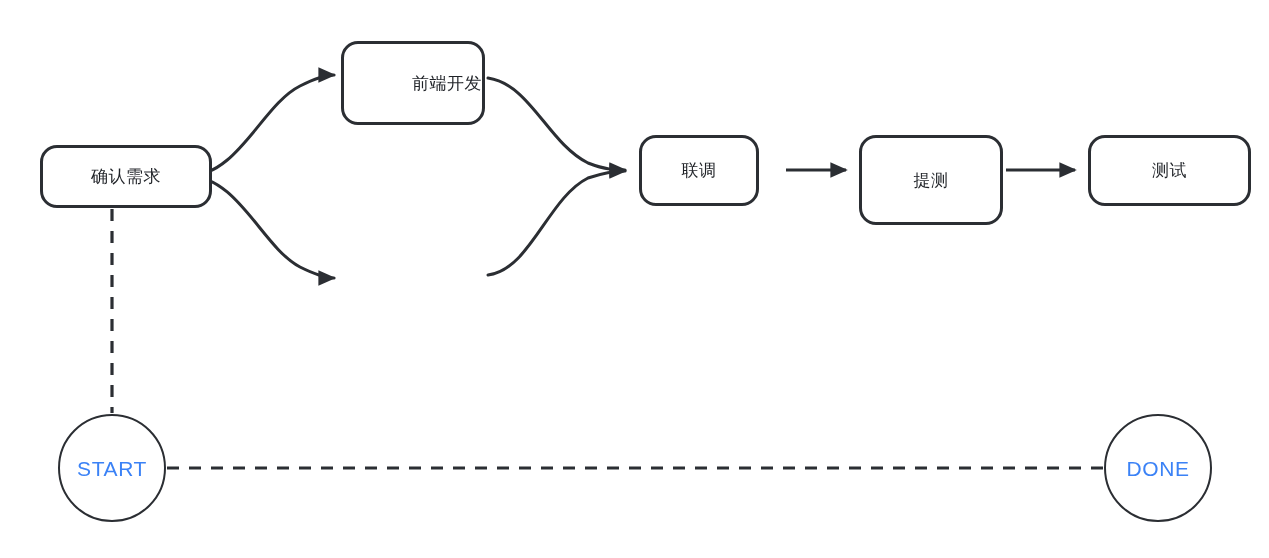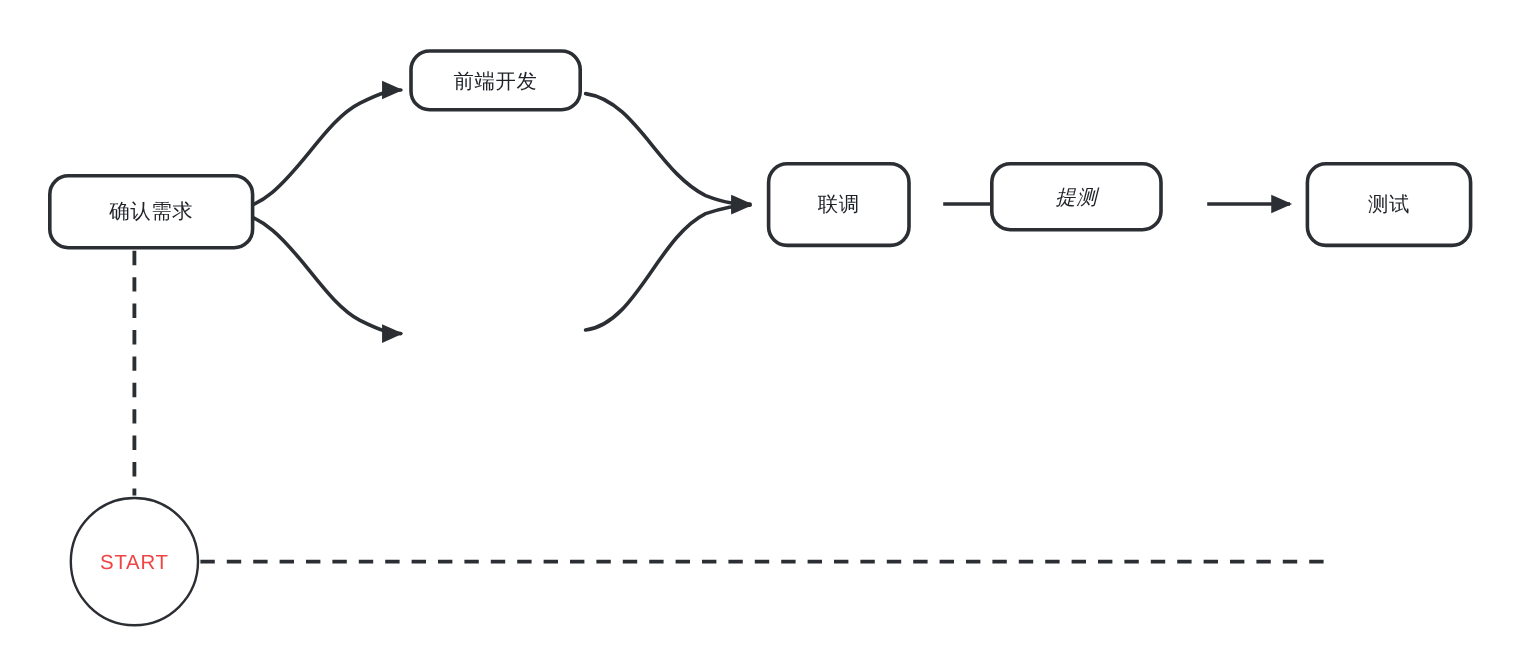--- a/index.html
+++ b/index.html
@@ -40,22 +40,22 @@
   }
   .circle {
     position: absolute;
     box-sizing: border-box;
     display: flex;
     align-items: center;
     justify-content: center;
     background: #ffffff;
     border: 2.6px solid #2b2e33;
     border-radius: 50%;
-    color: #ef4444;
-    font-size: 17px;
+    color: #3b82f6;
+    font-size: 21px;
     line-height: 1;
     letter-spacing: 0.6px;
     white-space: nowrap;
     z-index: 2;
   }
   .circle.thin {
     border-width: 2.2px;
   }
   .node-label, .circle-label {
     pointer-events: none;
@@ -87,35 +87,38 @@
 
     <path d="M 112,209 L 112,413" fill="none" stroke="#2b2e33" stroke-width="3.2" stroke-dasharray="12 10" stroke-linecap="butt"></path>
 
     <path d="M 167,468 L 1103,468" fill="none" stroke="#2b2e33" stroke-width="3.2" stroke-dasharray="12 10" stroke-linecap="butt"></path>
   </svg>
 
   <div class="node" style="left:40px; top:145px; width:172px; height:63px;">
     <span class="node-label">确认需求</span>
   </div>
 
-  <div class="node" style="left:341px; top:41px; width:144px; height:52px;">
+  <div class="node" style="left:341px; top:41px; width:144px; height:84px;justify-content:flex-end;">
     <span class="node-label">前端开发</span>
   </div>
 
 
   <div class="node" style="left:639px; top:135px; width:120px; height:71px;">
     <span class="node-label">联调</span>
   </div>
 
-  <div class="node" style="left:825px; top:135px; width:144px; height:58px;font-style:italic;">
+  <div class="node" style="left:859px; top:135px; width:144px; height:90px;">
     <span class="node-label">提测</span>
   </div>
 
-  <div class="node" style="left:1088px; top:135px; width:139px; height:71px;">
+  <div class="node" style="left:1088px; top:135px; width:163px; height:71px;">
     <span class="node-label">测试</span>
   </div>
 
   <div class="circle" style="left:58px; top:414px; width:108px; height:108px;">
     <span class="circle-label">START</span>
   </div>
 
+  <div class="circle thin" style="left:1104px; top:414px; width:108px; height:108px;">
+    <span class="circle-label">DONE</span>
+  </div>
 
 </div>
 
 </body></html>

